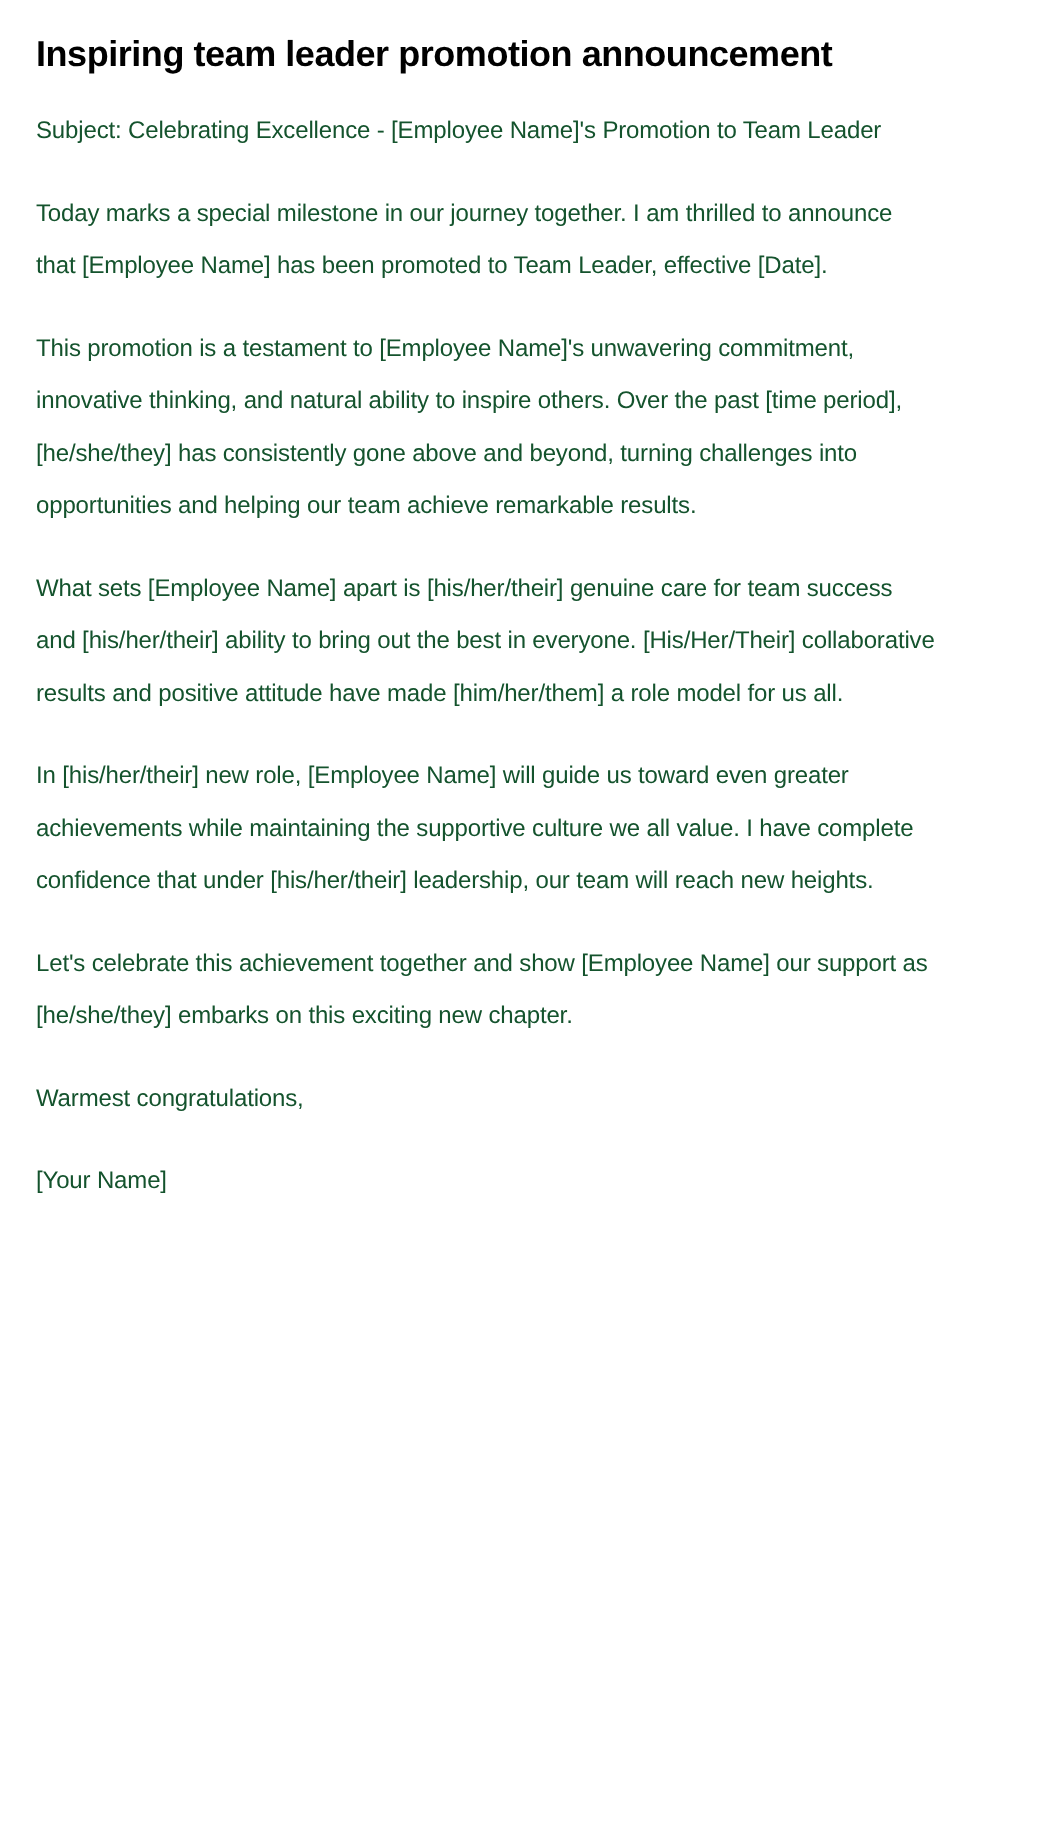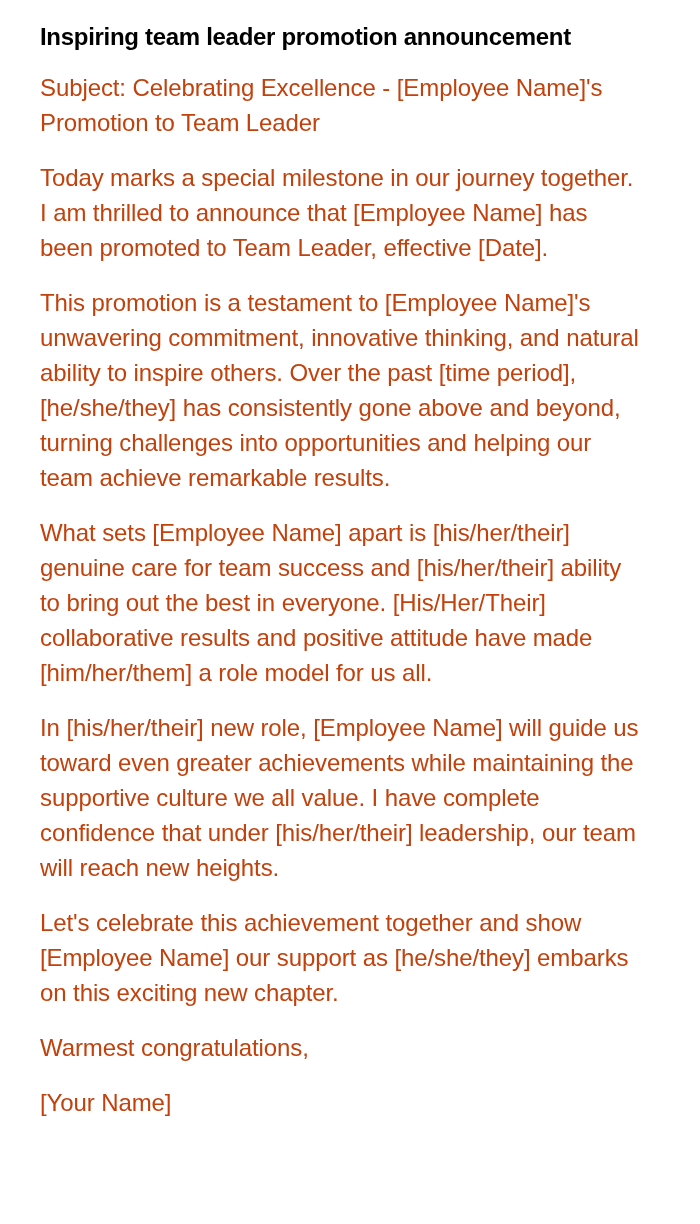--- a/index.html
+++ b/index.html
@@ -9,35 +9,35 @@
   }
   body {
     width: 700px;
     height: 1224px;
     box-sizing: border-box;
     font-family: "Liberation Sans", "DejaVu Sans", sans-serif;
     color: #202124;
     overflow: hidden;
   }
   .doc {
-    padding: 22px 60px 40px 40px;
+    padding: 22px 60px 40px 24px;
   }
   .doc-title {
     font-size: 24px;
     font-weight: 700;
     color: #000000;
     letter-spacing: -0.3px;
     line-height: 1.25;
     margin: 0 0 18px 0;
   }
   .doc-paragraph {
-    font-size: 24px;
+    font-size: 16px;
     line-height: 35px;
     letter-spacing: -0.1px;
-    color: #c2410c;
+    color: #14532d;
     max-width: 600px;
     margin: 0 0 20px 0;
   }
   .doc-paragraph:last-child {
     margin-bottom: 0;
   }
 </style>
 </head>
 <body>
 

